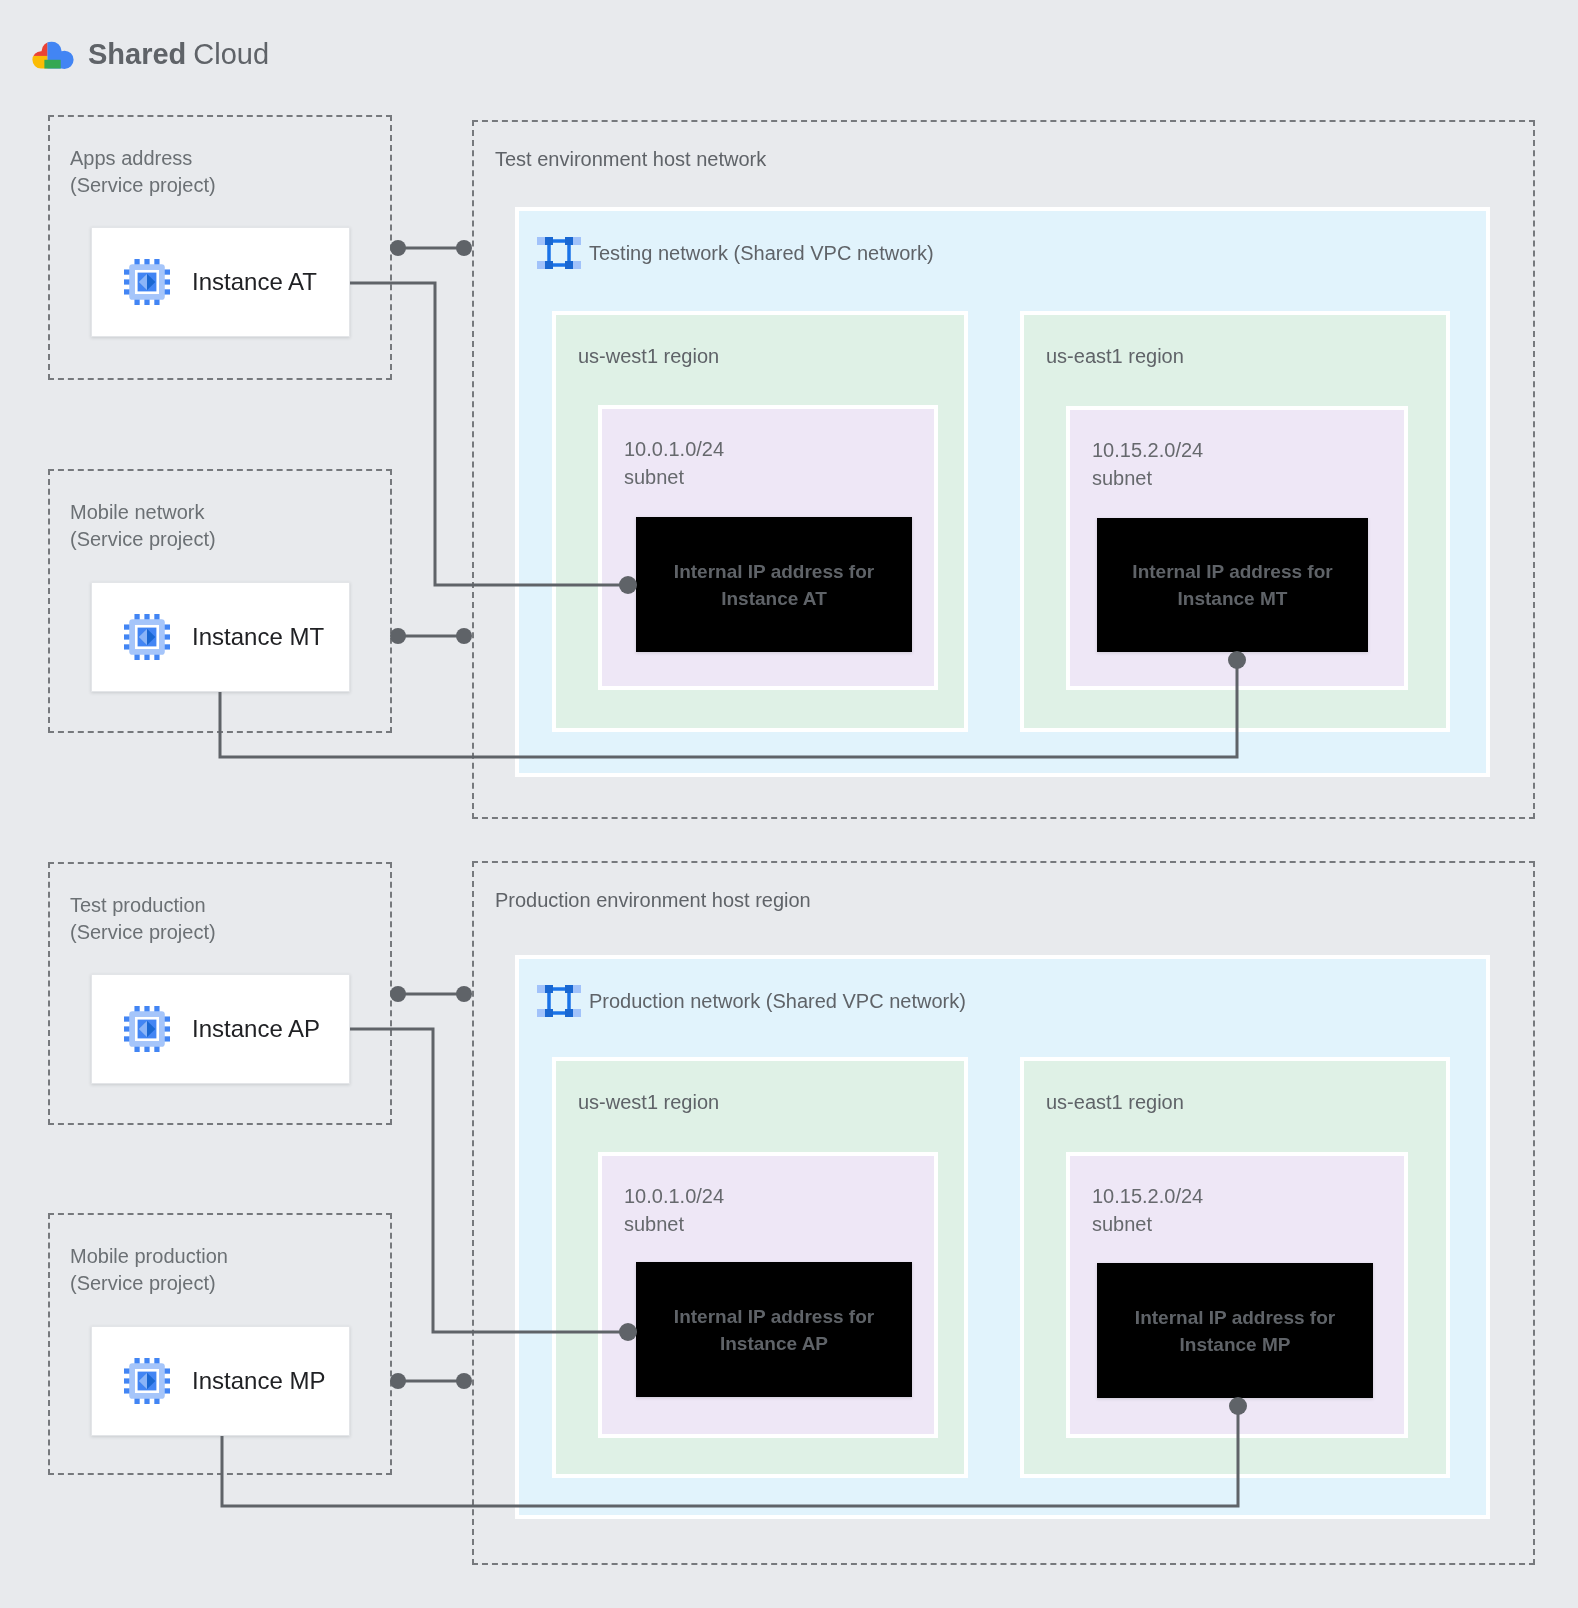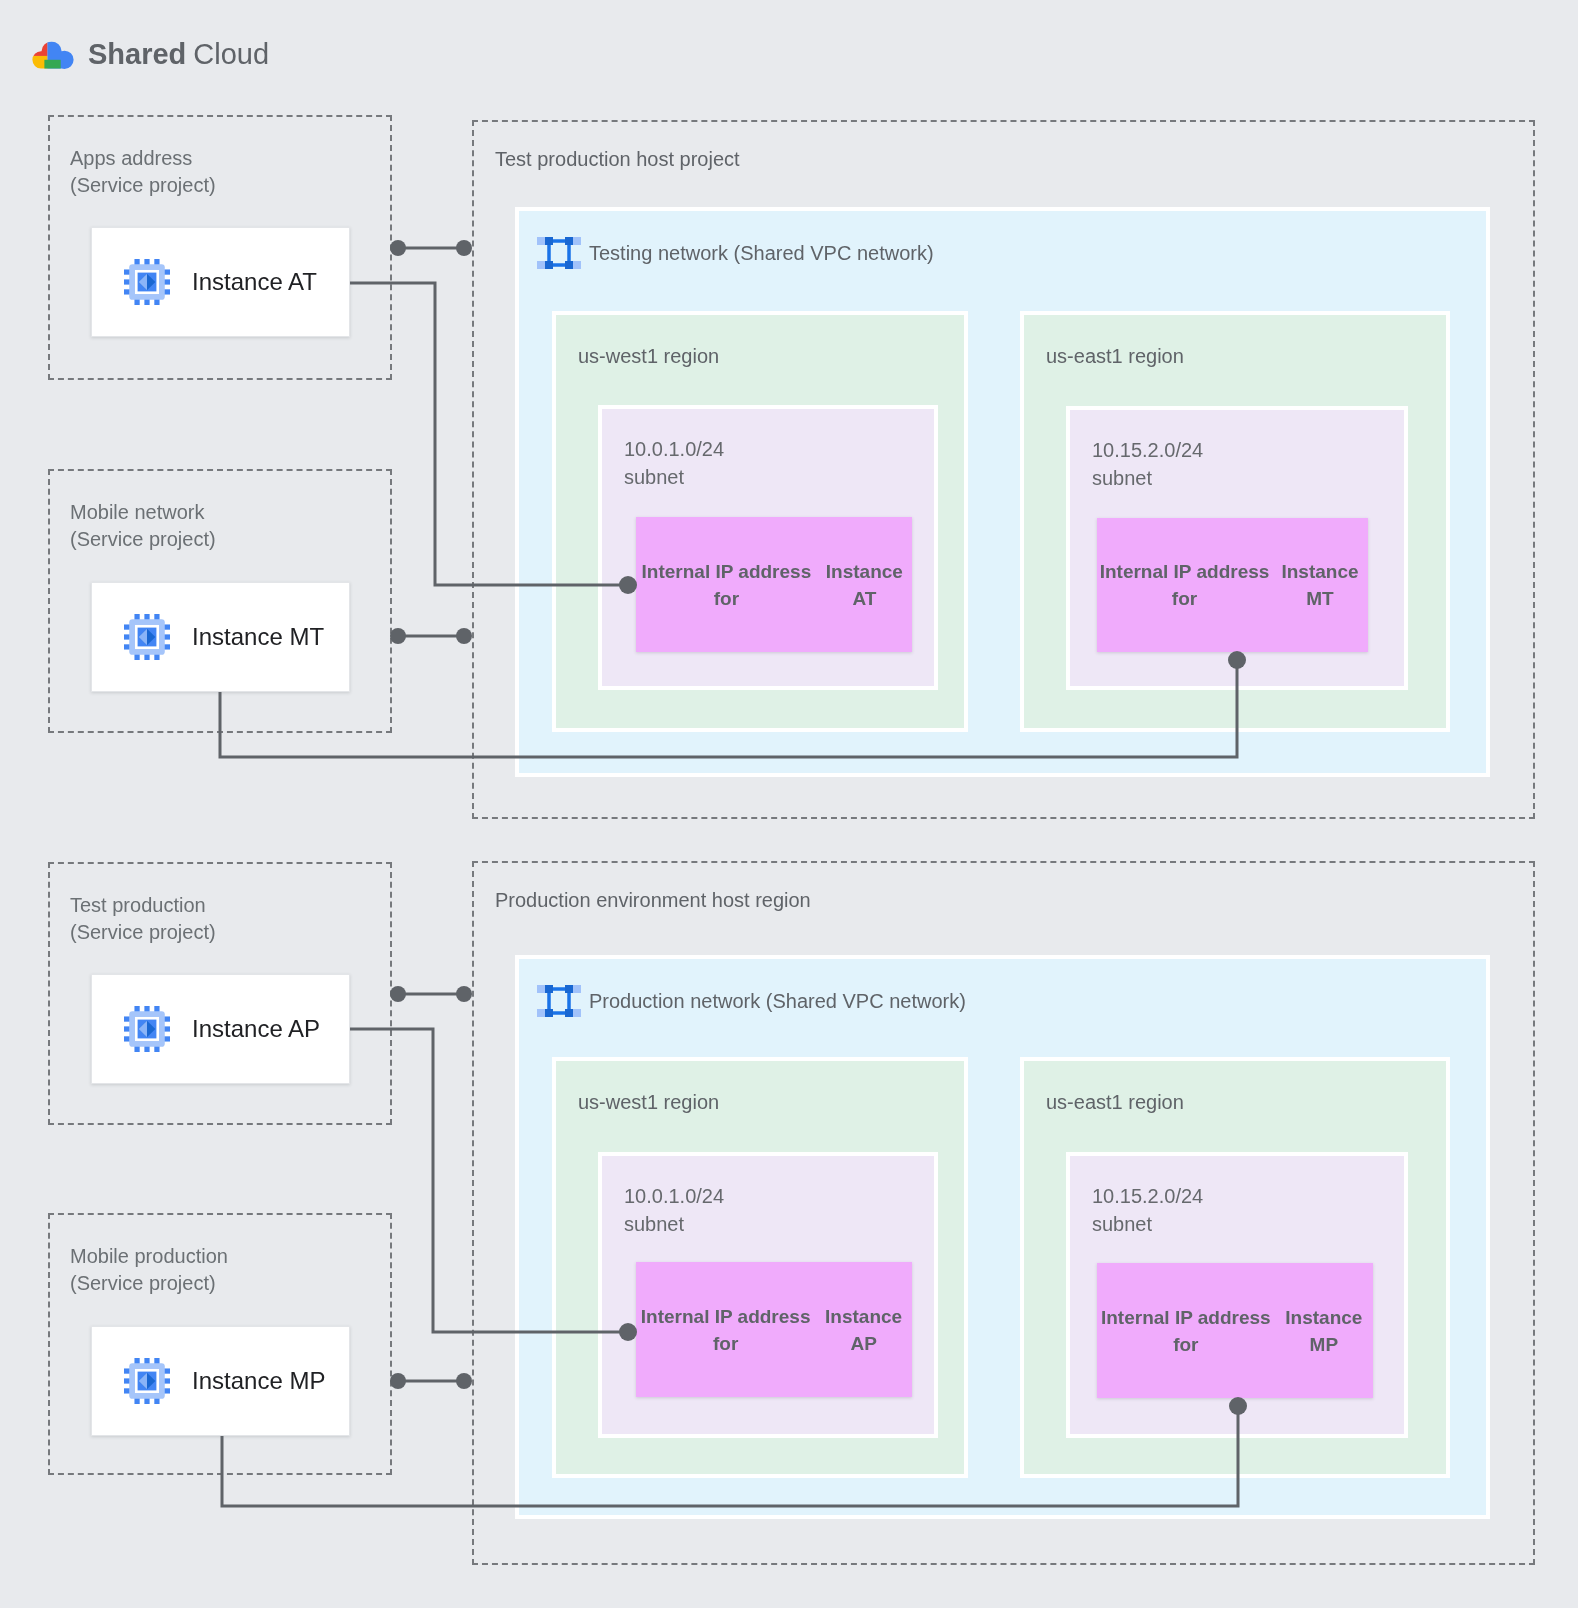--- a/index.html
+++ b/index.html
@@ -52,22 +52,22 @@
   .regionlabel{position:absolute;left:22px;top:30px;font-size:20px;color:#5F6368;}
 
   .subnetbox{position:absolute;background:#EEE7F6;border:4px solid #fff;}
   .s0w{left:598px;top:405px;width:340px;height:285px;}
   .s0e{left:1066px;top:406px;width:342px;height:284px;}
   .s1w{left:598px;top:1152px;width:340px;height:286px;}
   .s1e{left:1066px;top:1152px;width:342px;height:286px;}
   .subnetlabel{position:absolute;left:22px;top:26px;font-size:20px;line-height:28px;color:#66696D;}
   .subnetlabel span{display:block;}
 
-  .ipcard{position:absolute;width:276px;height:135px;background:#f0abfc;
-          box-shadow:0 1px 3px rgba(60,64,67,.18);display:flex;flex-direction:row;
+  .ipcard{position:absolute;width:276px;height:135px;background:#000000;
+          box-shadow:0 1px 3px rgba(60,64,67,.18);display:flex;flex-direction:column;
           align-items:center;justify-content:center;text-align:center;
           font-size:19px;font-weight:700;color:#5F6368;line-height:27px;}
   .ip0w{left:636px;top:517px;}
   .ip0e{left:1097px;top:518px;width:271px;height:134px;}
   .ip1w{left:636px;top:1262px;}
   .ip1e{left:1097px;top:1263px;}
   .ipcard span{display:block;}
 
   
   #overlay{position:absolute;left:0;top:0;z-index:10;pointer-events:none;}
@@ -94,21 +94,21 @@
         <rect x="15" y="21" width="17" height="11" fill="#34A853"></rect>
         <circle cx="23" cy="20" r="7" fill="#fff" opacity="0"></circle>
       </g>
     </svg>
     <div class="logo-text">
       <span class="brand">Shared</span><span class="product">Cloud</span>
     </div>
   </div>
 
   <div class="dashedbox hp0">
-    <div class="hplabel">Test production host project</div>
+    <div class="hplabel">Test environment host network</div>
   </div>
   <div class="dashedbox hp1">
     <div class="hplabel">Production environment host region</div>
   </div>
 
   <div class="netbox net0">
     <div class="nethead">
       <svg width="44" height="40" viewBox="0 0 44 40">
         <rect x="12" y="8" width="20" height="24" fill="none" stroke="#1A73E8" stroke-width="3.5"></rect>
         <rect x="8" y="4" width="8" height="8" fill="#1967D2"></rect>

